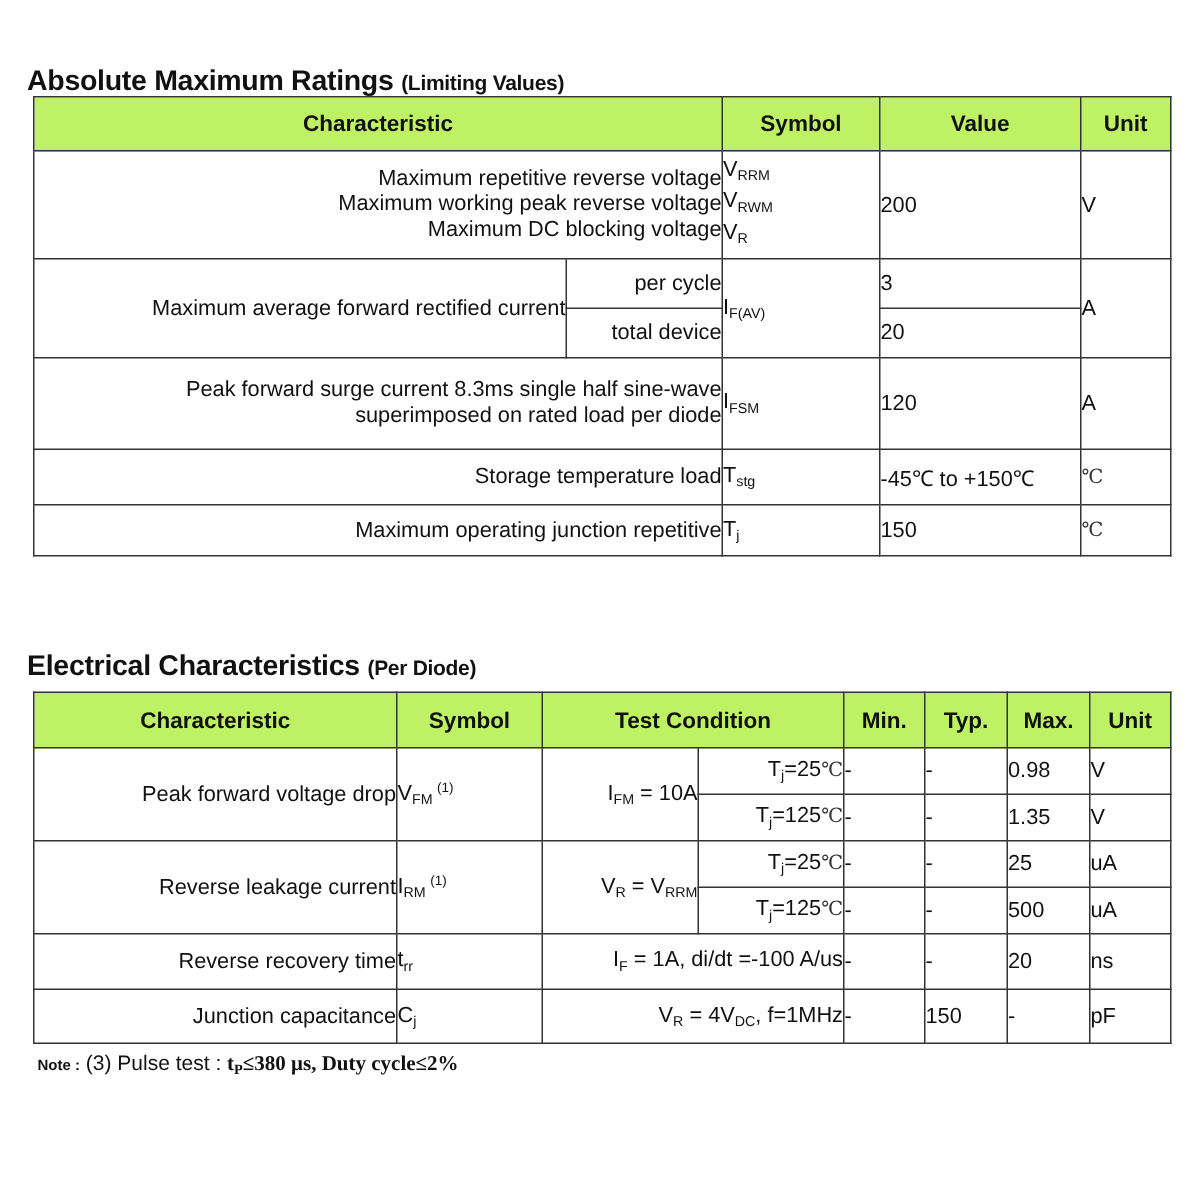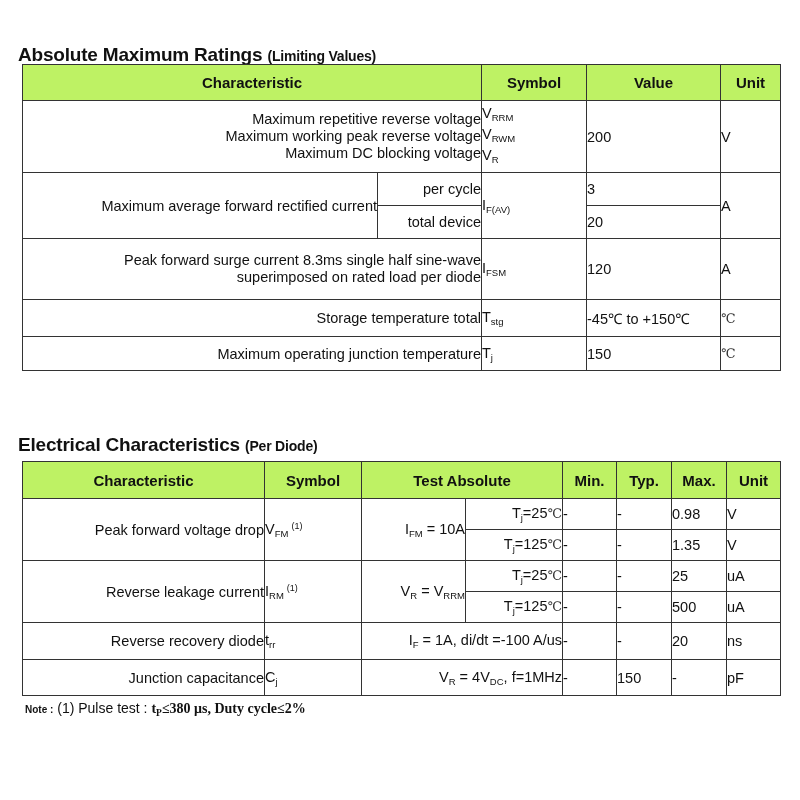--- a/index.html
+++ b/index.html
@@ -75,28 +75,28 @@
     <td colspan="2" class="l mline">
       <div>Peak forward surge current 8.3ms single half sine-wave</div>
       <div>superimposed on rated load per diode</div>
     </td>
     <td class="c"><span>I</span><sub>FSM</sub></td>
     <td class="c">120</td>
     <td class="c">A</td>
   </tr>
 
   <tr style="height:37px">
-    <td colspan="2" class="l">Storage temperature total</td>
+    <td colspan="2" class="l">Storage temperature load</td>
     <td class="c"><span>T</span><sub>stg</sub></td>
     <td class="c">-45℃  to +150℃</td>
     <td class="c deg">℃</td>
   </tr>
 
   <tr style="height:34px">
-    <td colspan="2" class="l">Maximum operating junction temperature</td>
+    <td colspan="2" class="l">Maximum operating junction repetitive</td>
     <td class="c"><span>T</span><sub>j</sub></td>
     <td class="c">150</td>
     <td class="c deg">℃</td>
   </tr>
 </tbody>
   </table>
 
 <div class="title" style="top:434px;">
   <span>Electrical Characteristics</span>
   <span class="sub">(Per Diode)</span>
@@ -110,21 +110,21 @@
       <col style="width:97px">
     <col style="width:54px">
       <col style="width:55px">
       <col style="width:55px">
       <col style="width:54px">
   </colgroup>
   <tbody>
       <tr style="height:37px">
     <th>Characteristic</th>
     <th>Symbol</th>
-    <th colspan="2">Test Absolute</th>
+    <th colspan="2">Test Condition</th>
     <th>Min.</th>
     <th>Typ.</th>
     <th>Max.</th>
     <th>Unit</th>
   </tr>
 
   <tr style="height:31px">
     <td rowspan="2" class="l">Peak forward voltage drop</td>
     <td rowspan="2" class="c"><span>V</span><sub>FM</sub><sup>(1)</sup></td>
     <td rowspan="2" class="l"><span>I</span><sub>FM</sub><span> = 10A</span></td>
@@ -154,21 +154,21 @@
   </tr>
   <tr style="height:31px">
     <td class="l"><span>T</span><sub>j</sub><span>=125</span><span class="deg">℃</span></td>
     <td class="c">-</td>
     <td class="c">-</td>
     <td class="c">500</td>
     <td class="c">uA</td>
   </tr>
 
   <tr style="height:37px">
-    <td class="l">Reverse recovery diode</td>
+    <td class="l">Reverse recovery time</td>
     <td class="c"><span>t</span><sub>rr</sub></td>
     <td colspan="2" class="l"><span>I</span><sub>F</sub><span> = 1A, di/dt =-100 A/us</span></td>
     <td class="c">-</td>
     <td class="c">-</td>
     <td class="c">20</td>
     <td class="c">ns</td>
   </tr>
 
   <tr style="height:36px">
     <td class="l">Junction capacitance</td>
@@ -177,15 +177,15 @@
     <td class="c">-</td>
     <td class="c">150</td>
     <td class="c">-</td>
     <td class="c">pF</td>
   </tr>
 </tbody>
   </table>
 
 <div class="note">
   <b>Note :</b>
-  <span>(1) Pulse test :</span>
+  <span>(3) Pulse test :</span>
   <span class="serif"><span>t</span><sub>P</sub><span>≤380 μs, Duty cycle≤2%</span></span>
 </div>
 
 </body></html>

